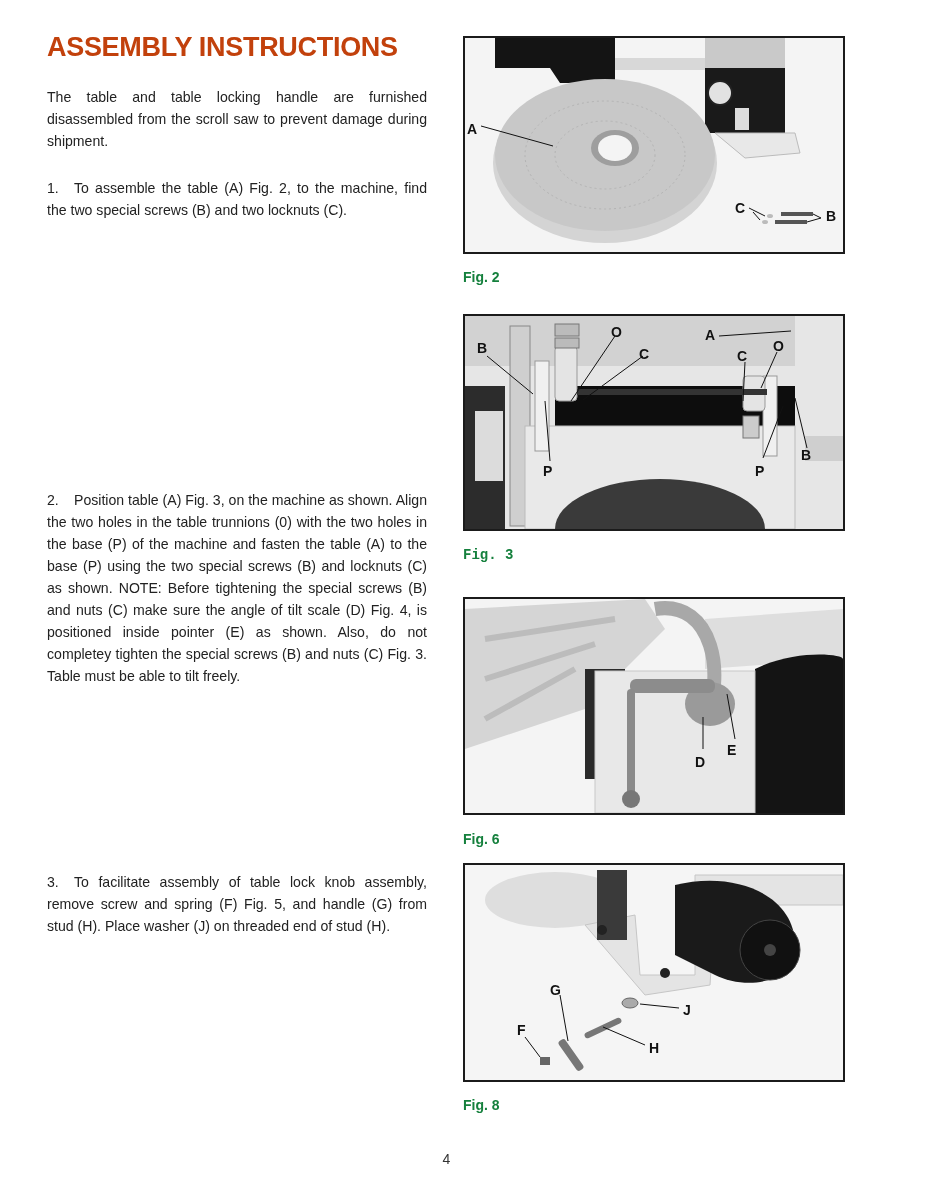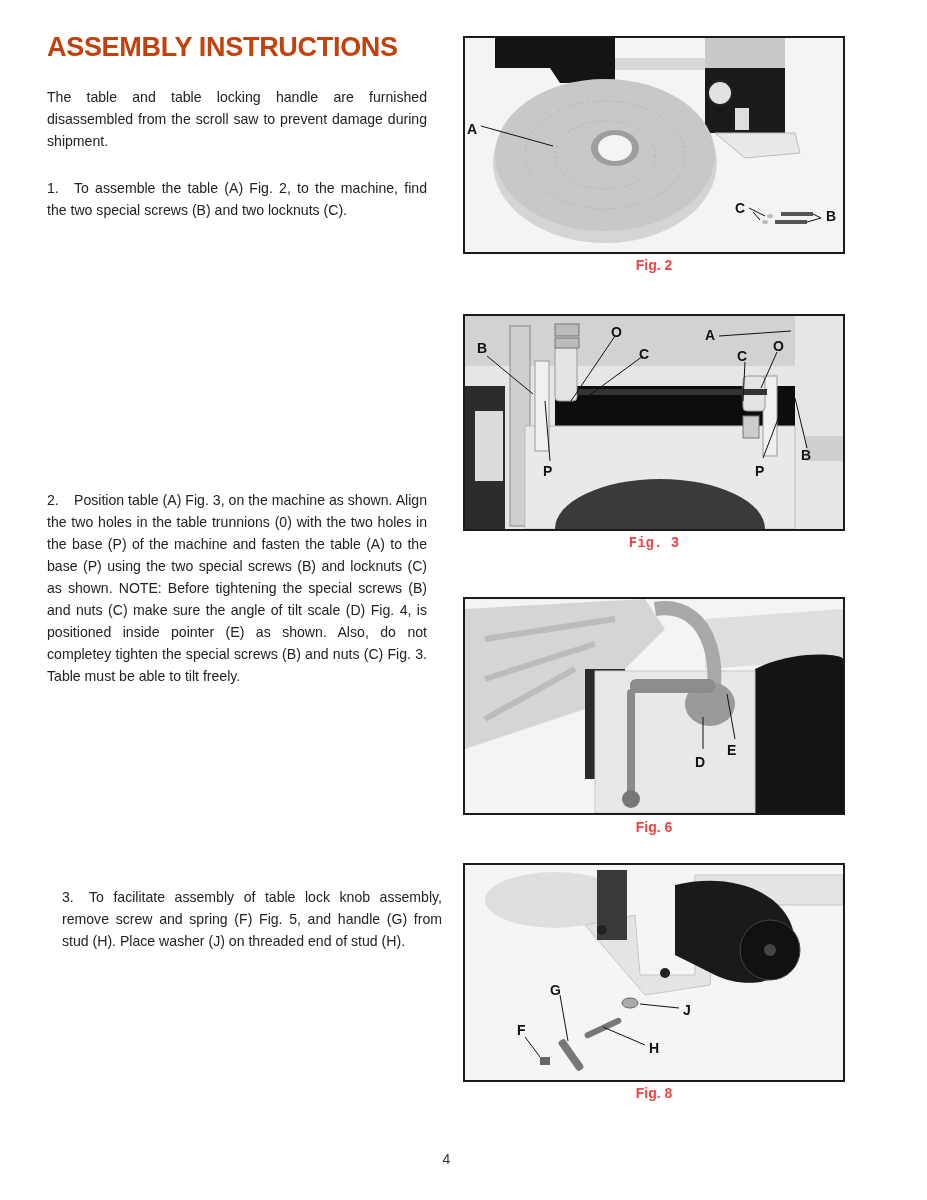--- a/index.html
+++ b/index.html
@@ -6,37 +6,37 @@
   body { width: 927px; height: 1200px; position: relative; overflow: hidden;
          font-family: "Liberation Sans", sans-serif; color: #1a1a1a; }
   .title { position: absolute; left: 47px; top: 32px; font-size: 27px; font-weight: bold;
            letter-spacing: -0.3px; color: #c2410c; white-space: nowrap; }
   .para { position: absolute; left: 47px; width: 380px; font-size: 14.1px; line-height: 22px;
           text-align: justify; color: #222; }
   .para .num { display: inline-block; width: 27px; }
   .fig { position: absolute; left: 463px; width: 378px; border: 2px solid #1b1b1b;
          background: #f6f6f6; overflow: hidden; }
   .fig svg { display: block; width: 100%; height: 100%; }
-  .cap { position: absolute; left: 463px; width: 382px; text-align: center; font-weight: bold;
-         font-size: 14px; color: #ef4444; }
+  .cap { position: absolute; left: 463px; width: 382px; font-weight: bold;
+         font-size: 14px; color: #15803d; margin-top: 12px; }
   .lbl { font-family: "Liberation Sans", sans-serif; font-weight: bold; font-size: 14px; fill: #111; }
   .page-num { position: absolute; left: 0; width: 893px; text-align: center; top: 1151px; font-size: 14px; color: #333; }
 </style>
 </head>
 <body>
 
 <div class="title">ASSEMBLY INSTRUCTIONS</div>
 
 <p class="para" style="top:86px;margin:0;">The table and table locking handle are furnished disassembled from the scroll saw to prevent damage during shipment.</p>
 
 <p class="para" style="top:177px;margin:0;"><span class="num">1.</span><span>To assemble the table (A) Fig. 2, to the machine, find the two special screws (B) and two locknuts (C).</span></p>
 
 <p class="para" style="top:489px;margin:0;"><span class="num">2.</span><span>Position table (A) Fig. 3, on the machine as shown. Align the two holes in the table trunnions (0) with the two holes in the base (P) of the machine and fasten the table (A) to the base (P) using the two special screws (B) and locknuts (C) as shown. NOTE: Before tightening the special screws (B) and nuts (C) make sure the angle of tilt scale (D) Fig. 4, is positioned inside pointer (E) as shown. Also, do not completey tighten the special screws (B) and nuts (C) Fig. 3. Table must be able to tilt freely.</span></p>
 
-<p class="para" style="top:871px;margin:15px;"><span class="num">3.</span><span>To facilitate assembly of table lock knob assembly, remove screw and spring (F) Fig. 5, and handle (G) from stud (H). Place washer (J) on threaded end of stud (H).</span></p>
+<p class="para" style="top:871px;margin:0;"><span class="num">3.</span><span>To facilitate assembly of table lock knob assembly, remove screw and spring (F) Fig. 5, and handle (G) from stud (H). Place washer (J) on threaded end of stud (H).</span></p>
 
 <div class="fig" style="top:36px;height:214px;">
   <svg viewBox="0 0 378 214" preserveAspectRatio="none">
     <rect width="378" height="214" fill="#f4f4f4"></rect>
     <path d="M30 0 L150 0 L150 45 L95 45 L85 30 L30 30 Z" fill="#141414"></path>
     <rect x="150" y="20" width="100" height="12" fill="#d8d8d8"></rect>
     <rect x="240" y="0" width="80" height="30" fill="#c9c9c9"></rect>
     <rect x="240" y="30" width="80" height="65" fill="#1a1a1a"></rect>
     <circle cx="255" cy="55" r="12" fill="#e2e2e2" stroke="#222" stroke-width="2"></circle>
     <rect x="270" y="70" width="14" height="22" fill="#ddd"></rect>

